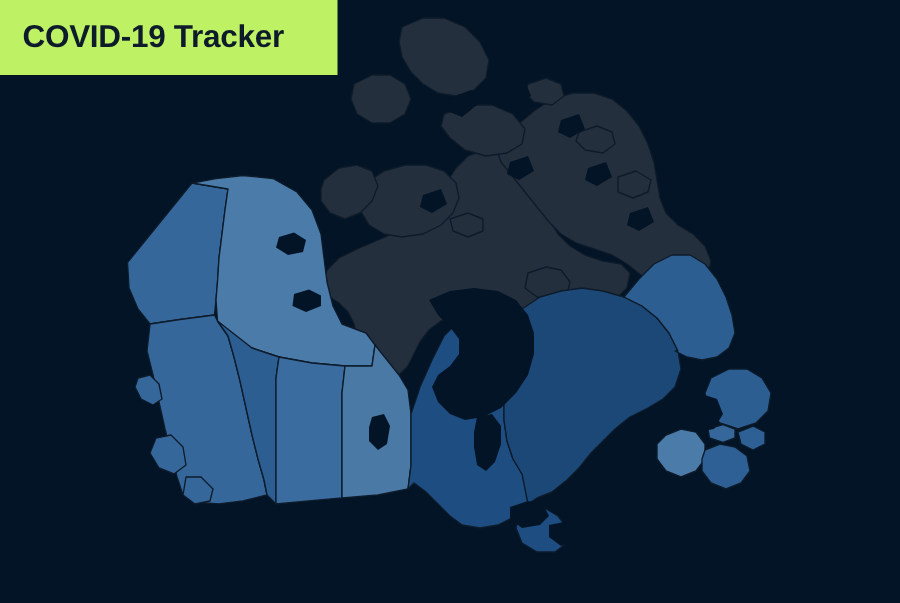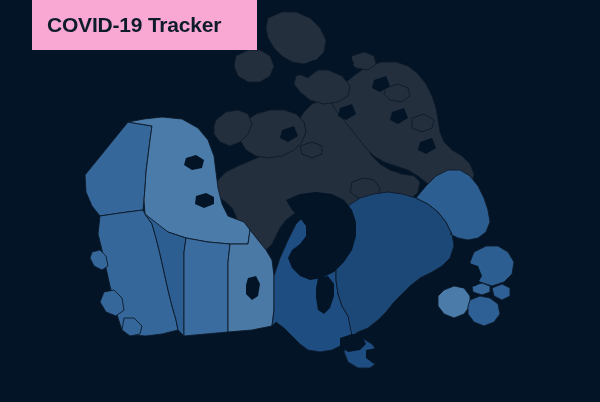--- a/index.html
+++ b/index.html
@@ -197,17 +197,17 @@
         <path d="M340,108 L352,104 L356,114 L346,120 L338,116 Z"></path>
         <path d="M392,112 L404,108 L408,118 L398,124 L390,120 Z"></path>
         <path d="M262,98 L274,94 L278,104 L268,110 L260,106 Z"></path>
         <path d="M420,142 L432,138 L436,148 L426,154 L418,150 Z"></path>
         <path d="M282,130 L294,126 L298,136 L288,142 L280,138 Z"></path>
       </g>
 
     </svg>
   </div>
 
-  <div id="title-banner" style="background: #f9a8d4; margin-left: 32px;">
+  <div id="title-banner" style="background: #bef264;">
     <span id="title-text" style="color: rgb(13, 27, 42);">COVID-19 Tracker</span>
   </div>
 
 </div>
 
 </body></html>

